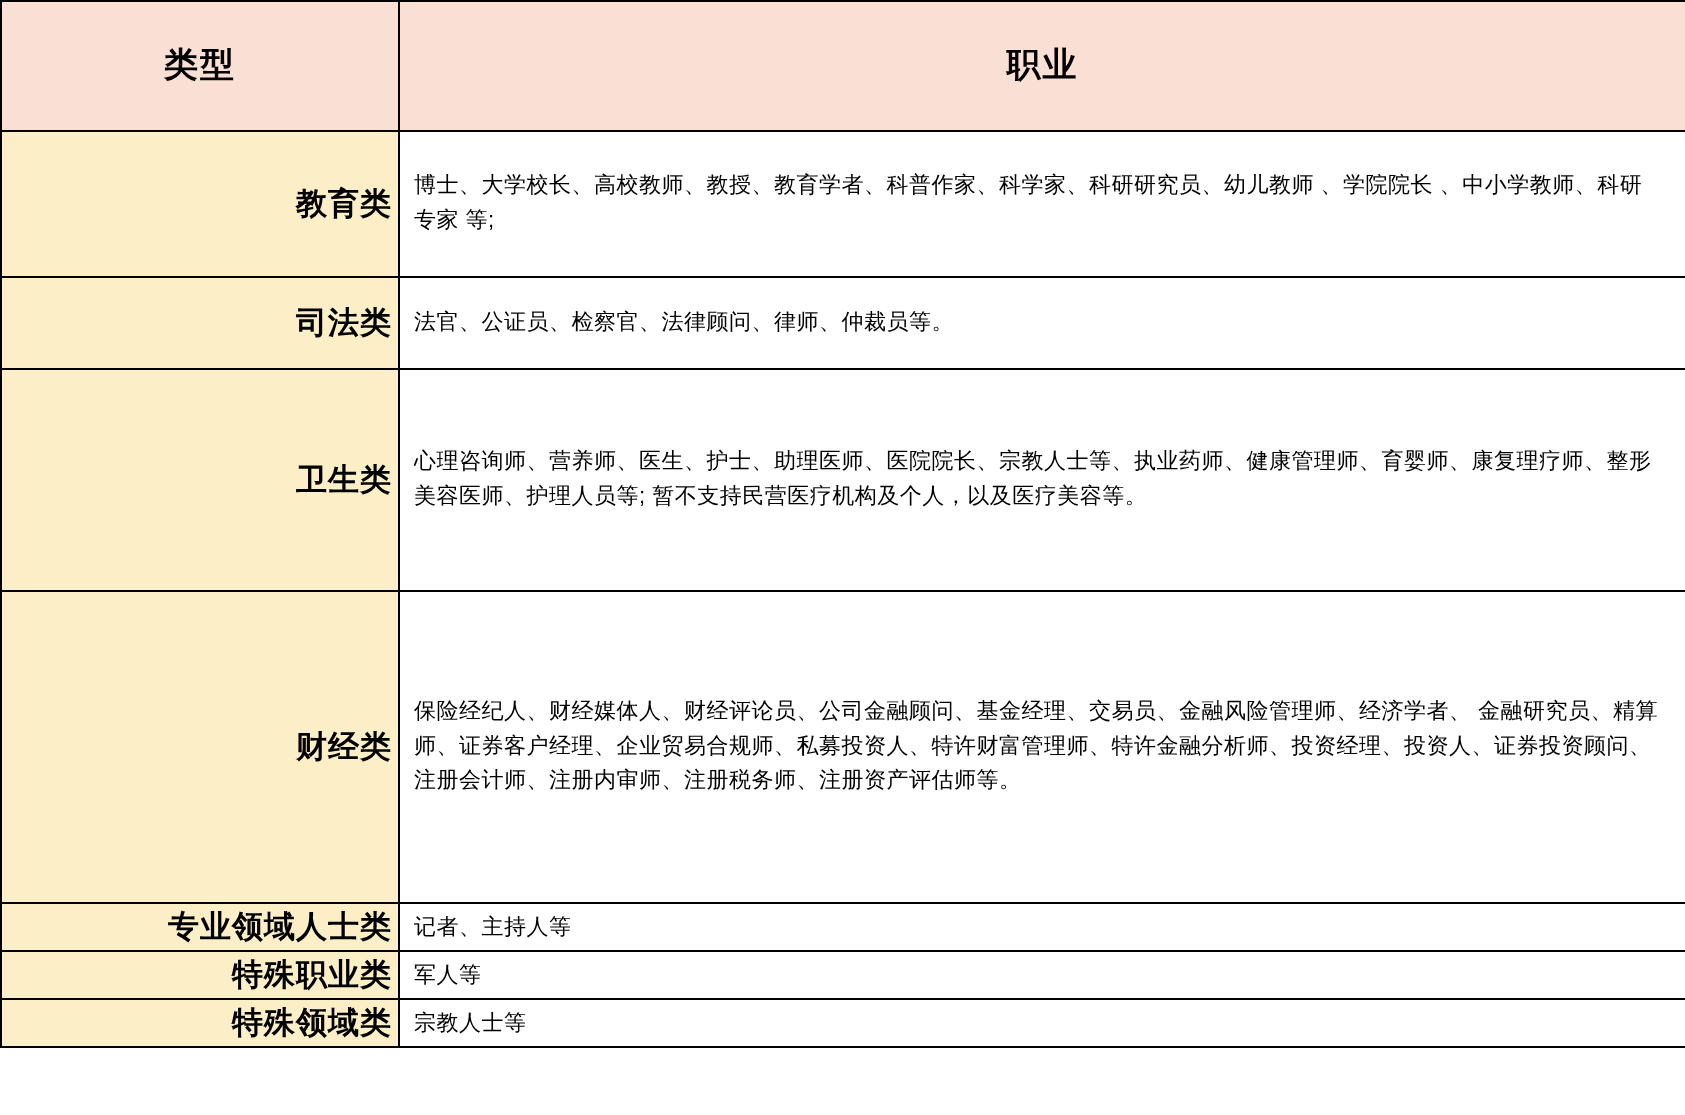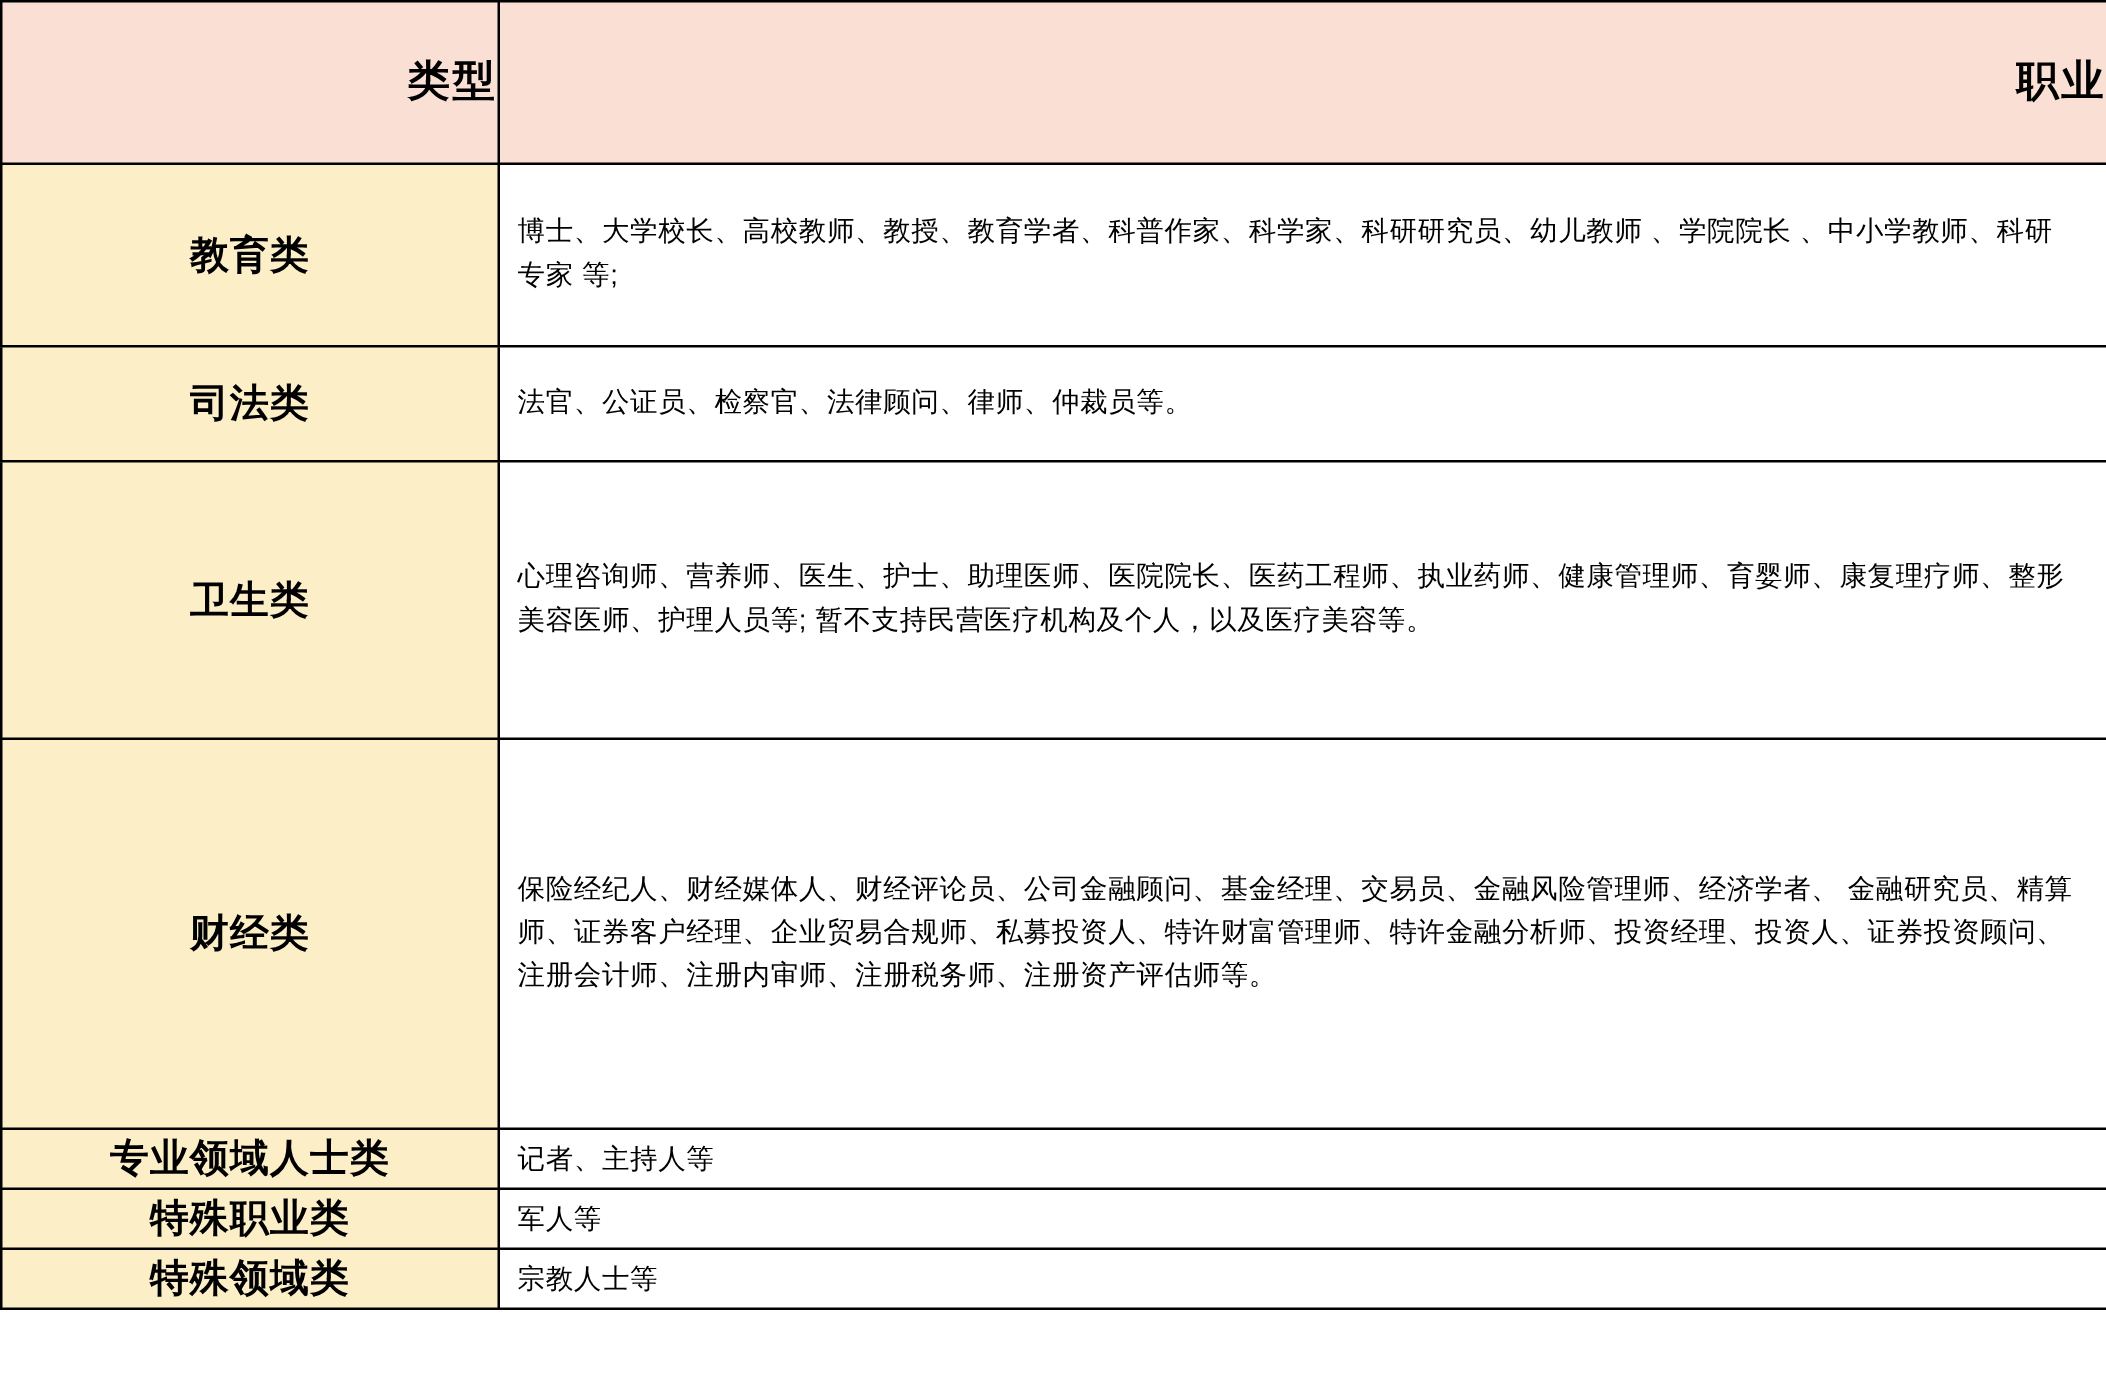--- a/index.html
+++ b/index.html
@@ -33,30 +33,30 @@
   }
 
   
   col.col-type { width: 398px; }
   col.col-occ  { width: 1287px; }
 
   thead th {
     background: #fae0d4;
     font-size: 34px;
     font-weight: bold;
-    text-align: right;
+    text-align: center;
     padding: 40px 0 42px 0;
     letter-spacing: 2px;
   }
 
   td.type-cell {
     background: #fceec7;
     font-size: 31px;
     font-weight: bold;
-    text-align: center;
+    text-align: right;
     padding: 10px 6px;
     letter-spacing: 1px;
   }
 
   td.occ-cell {
     background: #ffffff;
     font-size: 22px;
     font-weight: normal;
     text-align: left;
     padding: 14px 22px 16px 14px;
@@ -106,21 +106,21 @@
       <tr class="row-edu">
         <td class="type-cell">教育类</td>
         <td class="occ-cell">博士、大学校长、高校教师、教授、教育学者、科普作家、科学家、科研研究员、幼儿教师 、学院院长 、中小学教师、科研专家 等;</td>
       </tr>
       <tr class="row-jud">
         <td class="type-cell">司法类</td>
         <td class="occ-cell">法官、公证员、检察官、法律顾问、律师、仲裁员等。</td>
       </tr>
       <tr class="row-health">
         <td class="type-cell">卫生类</td>
-        <td class="occ-cell">心理咨询师、营养师、医生、护士、助理医师、医院院长、医药工程师、执业药师、健康管理师、育婴师、康复理疗师、整形美容医师、护理人员等; 暂不支持民营医疗机构及个人，以及医疗美容等。</td>
+        <td class="occ-cell">心理咨询师、营养师、医生、护士、助理医师、医院院长、宗教人士等、执业药师、健康管理师、育婴师、康复理疗师、整形美容医师、护理人员等; 暂不支持民营医疗机构及个人，以及医疗美容等。</td>
       </tr>
       <tr class="row-fin">
         <td class="type-cell">财经类</td>
         <td class="occ-cell">保险经纪人、财经媒体人、财经评论员、公司金融顾问、基金经理、交易员、金融风险管理师、经济学者、 金融研究员、精算师、证券客户经理、企业贸易合规师、私募投资人、特许财富管理师、特许金融分析师、投资经理、投资人、证券投资顾问、注册会计师、注册内审师、注册税务师、注册资产评估师等。</td>
       </tr>
       <tr class="row-pro">
         <td class="type-cell">专业领域人士类</td>
         <td class="occ-cell">记者、主持人等</td>
       </tr>
       <tr class="row-spec">

